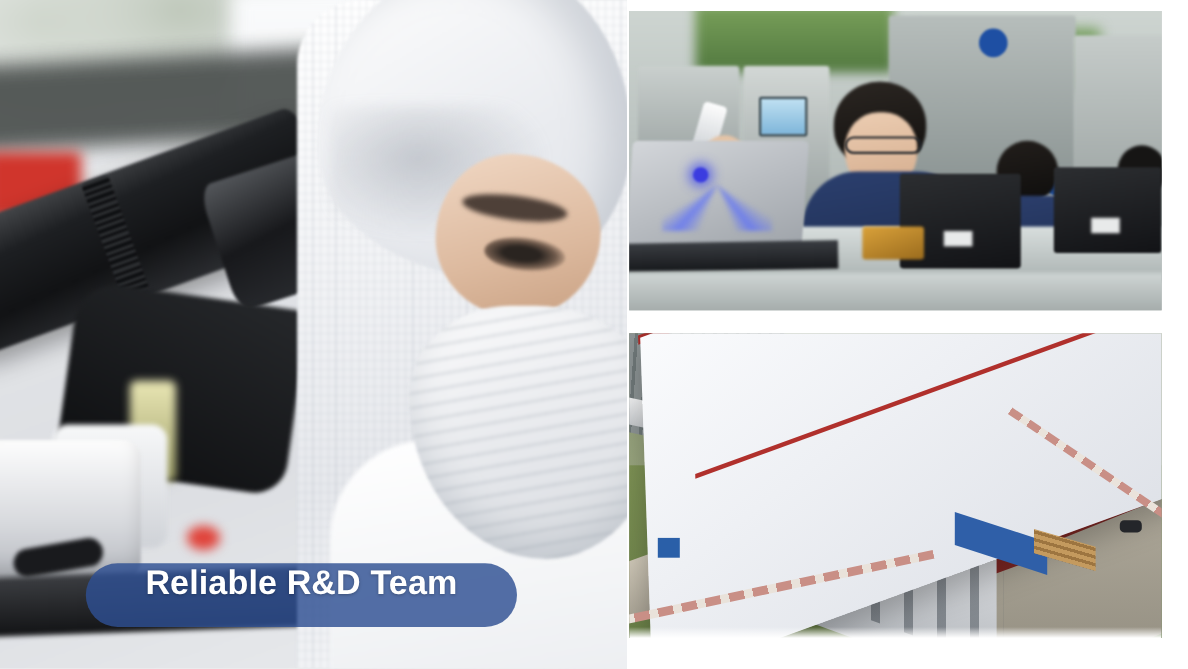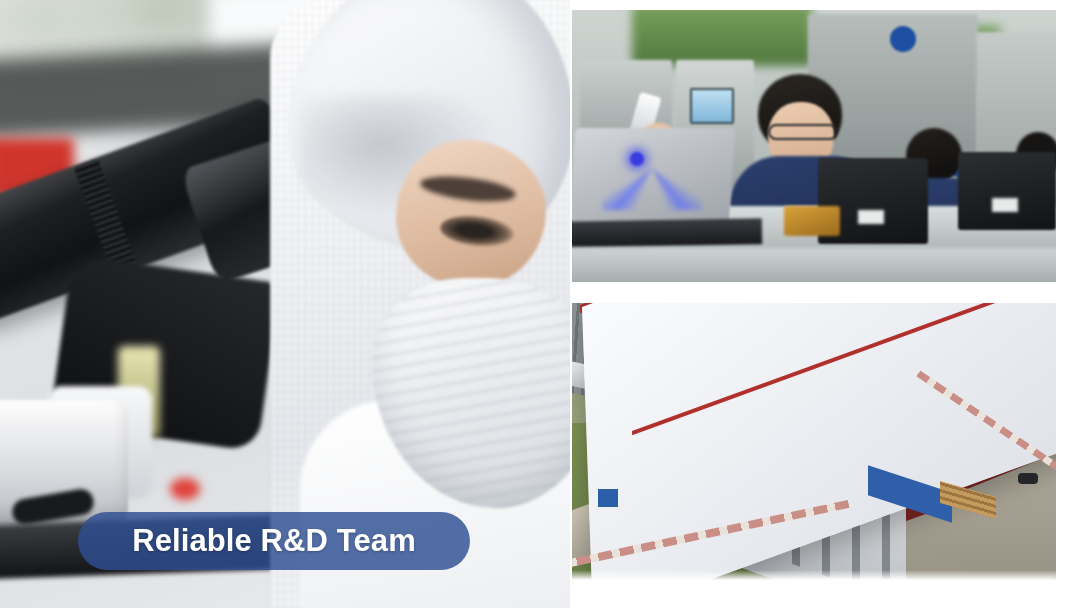--- a/index.html
+++ b/index.html
@@ -519,21 +519,21 @@
   .panel-rb-fade {
     position: absolute; left: 0; bottom: 0;
     width: 484px; height: 10px;
     background: linear-gradient(180deg, rgba(255,255,255,0), #ffffff);
   }
 
   
   .pill {
     position: absolute;
     display: flex;
-    align-items: center;
+    align-items: flex-start;
     justify-content: center;
     text-align: center;
     color: #ffffff;
     font-weight: bold;
     letter-spacing: .1px;
     text-shadow: 0 1px 3px rgba(0,0,0,.28);
     user-select: none;
   }
   .pill-rd {
     left: 78px; top: 512px;

